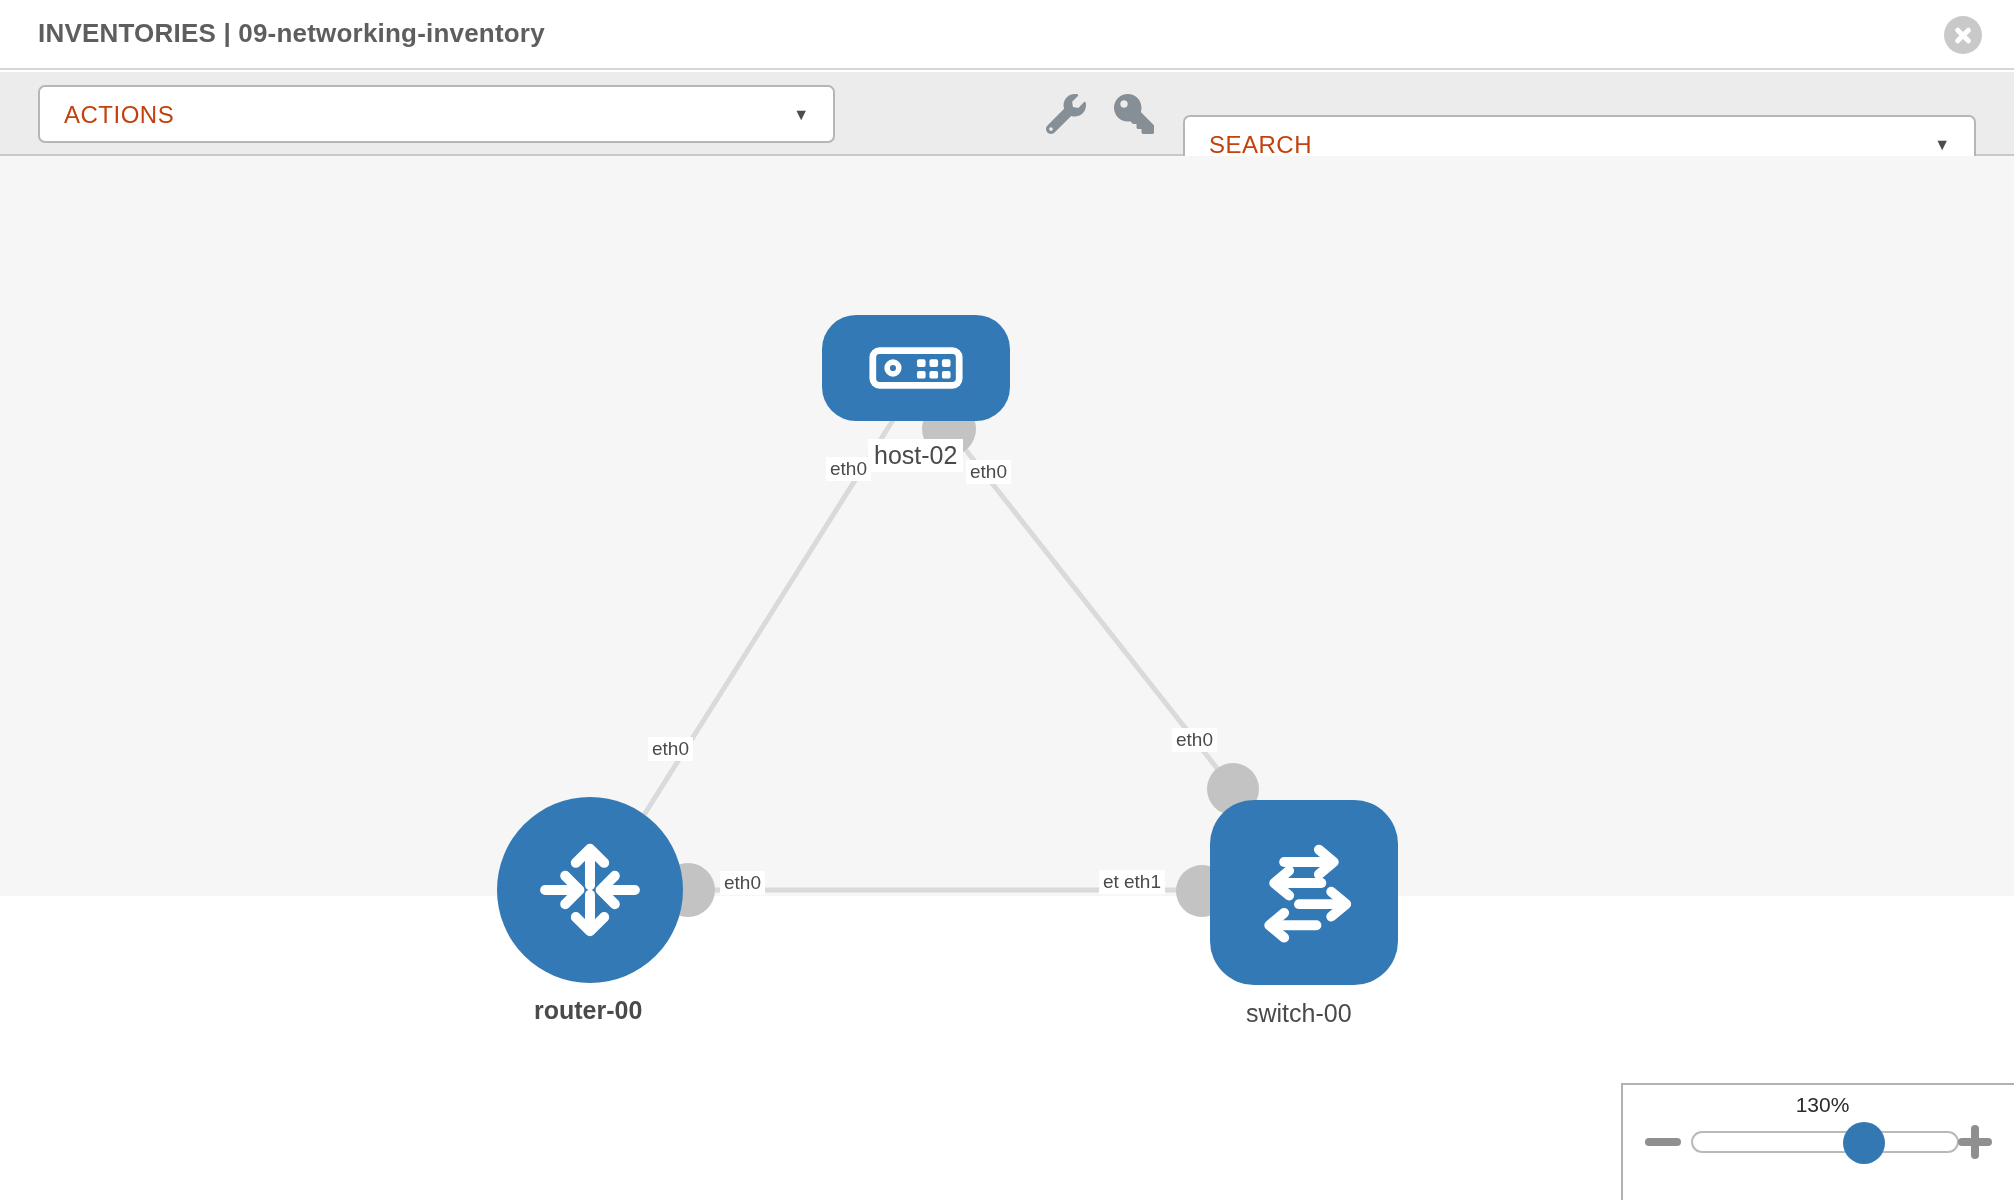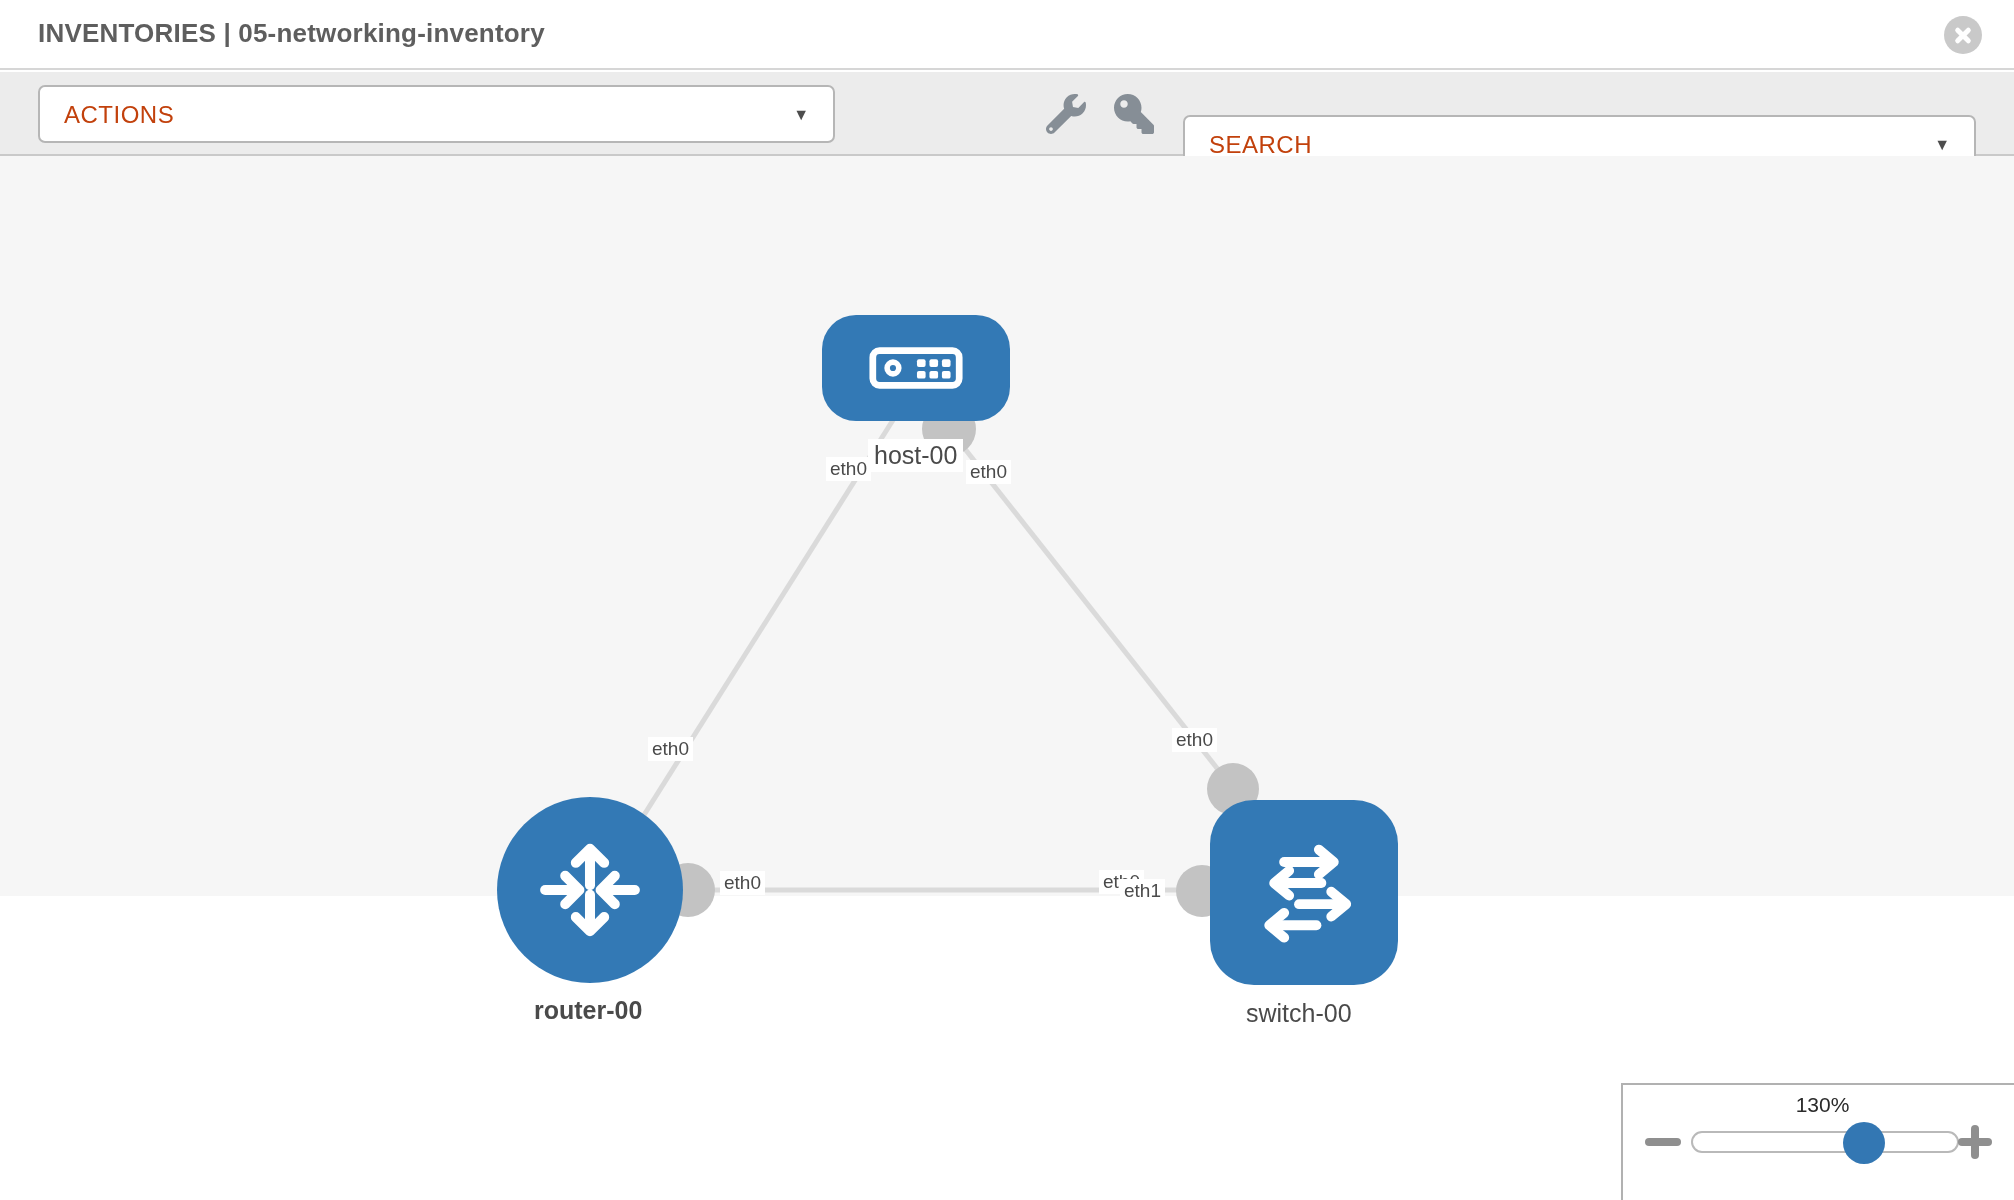--- a/index.html
+++ b/index.html
@@ -51,21 +51,21 @@
 
   .lbl-host    { left:868px;  top:283px; }
   .lbl-router  { left:528px;  top:838px;font-weight:bold; }
   .lbl-switch  { left:1240px; top:841px; }
   .lbl-eth-host-left    { left:826px;  top:301px; }
   .lbl-eth-host-right   { left:966px;  top:304px; }
   .lbl-eth-router-top   { left:648px;  top:581px; }
   .lbl-eth-router-right { left:720px;  top:715px; }
   .lbl-eth-switch-top   { left:1172px; top:572px; }
   .lbl-eth-switch-back  { left:1099px; top:714px; }
-  .lbl-eth-switch-front { left:1120px; top:714px;margin-top:9px; }
+  .lbl-eth-switch-front { left:1120px; top:714px; }
 
   
   .zoom-panel { position:absolute; left:1621px; top:927px; width:393px; height:117px;
                 background:#ffffff; border:2px solid #b1b1b1; border-right:none; border-bottom:none; }
   .zoom-level { position:absolute; left:4px; top:8px; width:100%; text-align:center;
                 font-size:21px; color:#2b2b2b; }
   .zoom-minus { position:absolute; left:22px; top:53px; width:36px; height:8px;
                 border-radius:4px; background:#8f8f8f; cursor:pointer; }
   .zoom-track { position:absolute; left:68px; top:46px; width:268px; height:22px;
                 background:#ffffff; border:2px solid #b9b9b9; border-radius:12px; cursor:pointer; }
@@ -76,21 +76,21 @@
                       border-radius:4px; background:#8f8f8f; }
   .zoom-plus .pbar2 { position:absolute; left:13px; top:0; width:8px; height:34px;
                       border-radius:4px; background:#8f8f8f; }
 </style>
 </head>
 <body>
 
 <div class="screen">
 
   <div class="header">
-    <div class="header-title">INVENTORIES | 05-networking-inventory</div>
+    <div class="header-title">INVENTORIES | 09-networking-inventory</div>
     <div class="close-btn">
       <div class="bar b1"></div>
       <div class="bar b2"></div>
     </div>
   </div>
 
   <div class="toolbar">
     <div class="select-box actions-box">
       <span class="sel-label">ACTIONS</span>
       <span class="caret">▼</span>
@@ -161,21 +161,21 @@
         <line x1="64" y1="42" x2="34" y2="42"></line>
           <polyline points="38,32 26,42 38,52"></polyline>
         <line x1="46" y1="59" x2="76" y2="59"></line>
           <polyline points="72,49 84,59 72,69"></polyline>
         <line x1="60" y1="76" x2="30" y2="76"></line>
           <polyline points="34,66 22,76 34,86"></polyline>
       </svg>
     </div>
 
     <div class="net-label iface-label lbl-eth-host-left">eth0</div>
-    <div class="net-label node-label lbl-host">host-00</div>
+    <div class="net-label node-label lbl-host">host-02</div>
     <div class="net-label iface-label lbl-eth-host-right">eth0</div>
     <div class="net-label iface-label lbl-eth-router-top">eth0</div>
     <div class="net-label iface-label lbl-eth-switch-top">eth0</div>
     <div class="net-label iface-label lbl-eth-router-right">eth0</div>
     <div class="net-label iface-label lbl-eth-switch-back">eth0</div>
     <div class="net-label iface-label lbl-eth-switch-front">eth1</div>
     <div class="net-label node-label lbl-router">router-00</div>
     <div class="net-label node-label lbl-switch">switch-00</div>
 
     <div class="zoom-panel">

